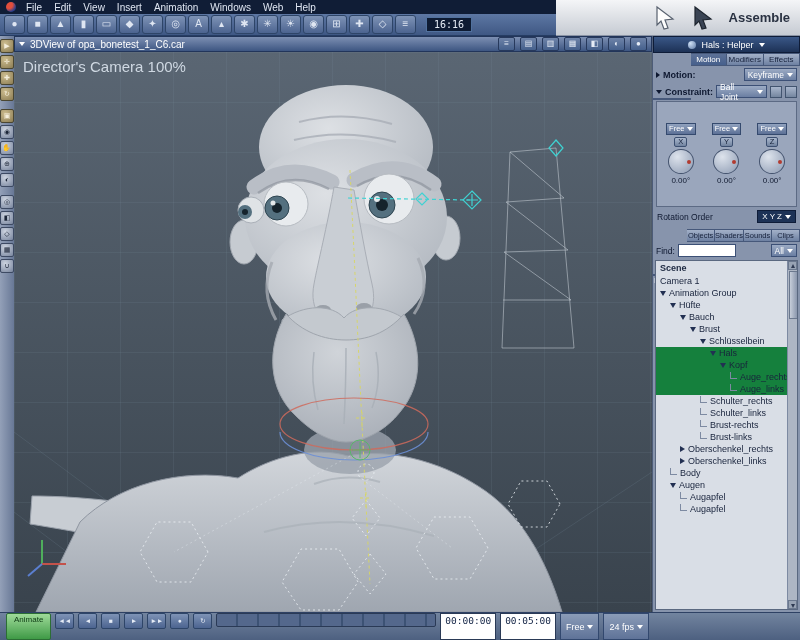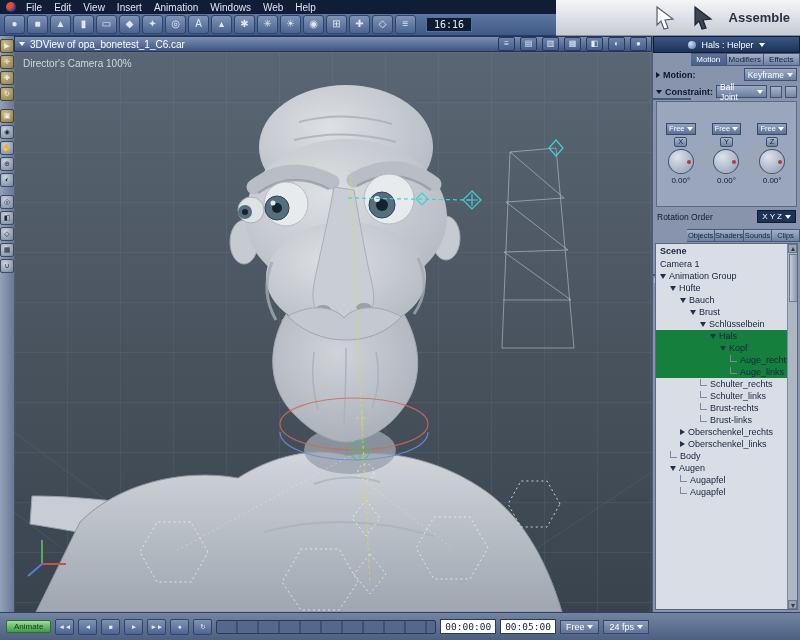--- a/index.html
+++ b/index.html
@@ -34,21 +34,21 @@
   .ltool:nth-child(5),.ltool:nth-child(10){margin-top:6px;}
 
   
   .viewport{position:absolute;left:14px;top:36px;width:638px;height:576px;}
   .vtitle{height:16px;background:linear-gradient(#7c8fb2,#3d5682);display:flex;align-items:center;
     color:#fff;font-size:10px;padding:0 4px;gap:5px;box-sizing:border-box;border:1px solid #22355a;}
   .vtitle .title-text{flex:1;white-space:nowrap;overflow:hidden;}
   .vbtn{width:15px;height:12px;font-size:8px;line-height:11px;text-align:center;color:#e6ecf6;
     background:linear-gradient(#6e83a8,#45608c);border:1px solid #27395c;border-radius:2px;}
   .vcanvas{position:relative;width:638px;height:560px;background:#46525e;overflow:hidden;}
-  .cam-label{position:absolute;left:9px;top:6px;color:#cfd8e2;font-size:10px;}
+  .cam-label{position:absolute;left:9px;top:6px;color:#cfd8e2;font-size:15px;}
 
   
   .right-panel{position:absolute;left:652px;top:36px;width:148px;height:576px;background:#8794ac;
     display:flex;flex-direction:column;box-sizing:border-box;border-left:1px solid #4d5c78;}
   .pheader{height:15px;background:linear-gradient(#3a5787,#1d3256);color:#fff;font-size:9px;
     display:flex;align-items:center;justify-content:center;gap:5px;border:1px solid #0e1c38;}
   .orb{width:8px;height:8px;border-radius:50%;background:radial-gradient(circle at 30% 30%,#cfe0f4,#5d79a4);}
   .ptabs,.btabs{display:flex;height:13px;}
   .ptab{flex:1;font-size:8px;text-align:center;line-height:12px;color:#15203a;
     background:linear-gradient(#a3b1c8,#6d80a2);border:1px solid #46587a;border-left-width:0;}
@@ -91,21 +91,21 @@
   .vscroll{position:absolute;right:0;top:0;bottom:0;width:9px;background:#aeb6c4;border-left:1px solid #7d8aa2;}
   .vthumb{position:absolute;left:1px;top:10px;width:7px;height:46px;background:linear-gradient(90deg,#c6cdd9,#8b97ad);border:1px solid #6b788e;}
   .sarrow{position:absolute;left:0;width:9px;height:9px;background:#98a3b4;border:1px solid #6b788e;box-sizing:border-box;}
   .sarrow.up{top:0;} .sarrow.down{bottom:0;}
   .sarrow::after{content:"";position:absolute;left:2px;border-left:2.5px solid transparent;border-right:2.5px solid transparent;}
   .sarrow.up::after{top:2px;border-bottom:4px solid #2e3a52;}
   .sarrow.down::after{top:3px;border-top:4px solid #2e3a52;}
 
   
   .timeline{position:absolute;left:0;top:612px;width:800px;height:28px;
-    background:linear-gradient(#72849f,#4d6080);display:flex;align-items:center;gap:4px;
+    background:linear-gradient(#72849f,#4d6080);display:flex;gap:4px;
     padding:0 6px;box-sizing:border-box;border-top:1px solid #2e4164;}
   .animate-pill{background:linear-gradient(#9fdb99,#3f9a46);color:#0c3a12;font-size:8px;
     padding:1px 7px;border-radius:2px;border:1px solid #2c6e34;}
   .tpbtn{width:17px;height:14px;font-size:6.5px;line-height:13px;text-align:center;color:#e6ecf6;
     background:linear-gradient(#7e93b6,#4c6490);border:1px solid #2e4568;border-radius:2px;}
   .scrub{width:218px;height:12px;border:1px solid #2a3a56;border-radius:2px;
     background:repeating-linear-gradient(90deg,#54688c 0 19px,#3c5274 19px 21px);}
   .tfield{background:#fff;color:#112244;font-size:9.5px;padding:1px 4px;border:1px solid #2a3a56;
     font-family:"DejaVu Sans Mono",monospace;}
   .ddl{display:flex;align-items:center;gap:3px;background:linear-gradient(#8b9cb8,#5f7398);
@@ -380,20 +380,28 @@
     <div style="height:4px"></div>
 
     <div class="btabs">
       <span class="ptab active">Instances</span>
       <span class="ptab">Objects</span>
       <span class="ptab">Shaders</span>
       <span class="ptab">Sounds</span>
       <span class="ptab">Clips</span>
     </div>
 
+    <div class="findrow">
+      <span>Find:</span>
+      <input class="find-input" style="">
+      <span class="pvalue" style="margin-left:auto">
+        <span>All</span>
+        <span class="dn"></span>
+      </span>
+    </div>
 
     <div class="treewrap">
       <div class="scene-label">Scene</div>
 
       <div class="trow" style="--d:0">
           <span class="lbl">Camera 1</span>
         </div>
       <div class="trow" style="--d:0">
           <span class="tri"></span>
           <span class="lbl">Animation Group</span>

